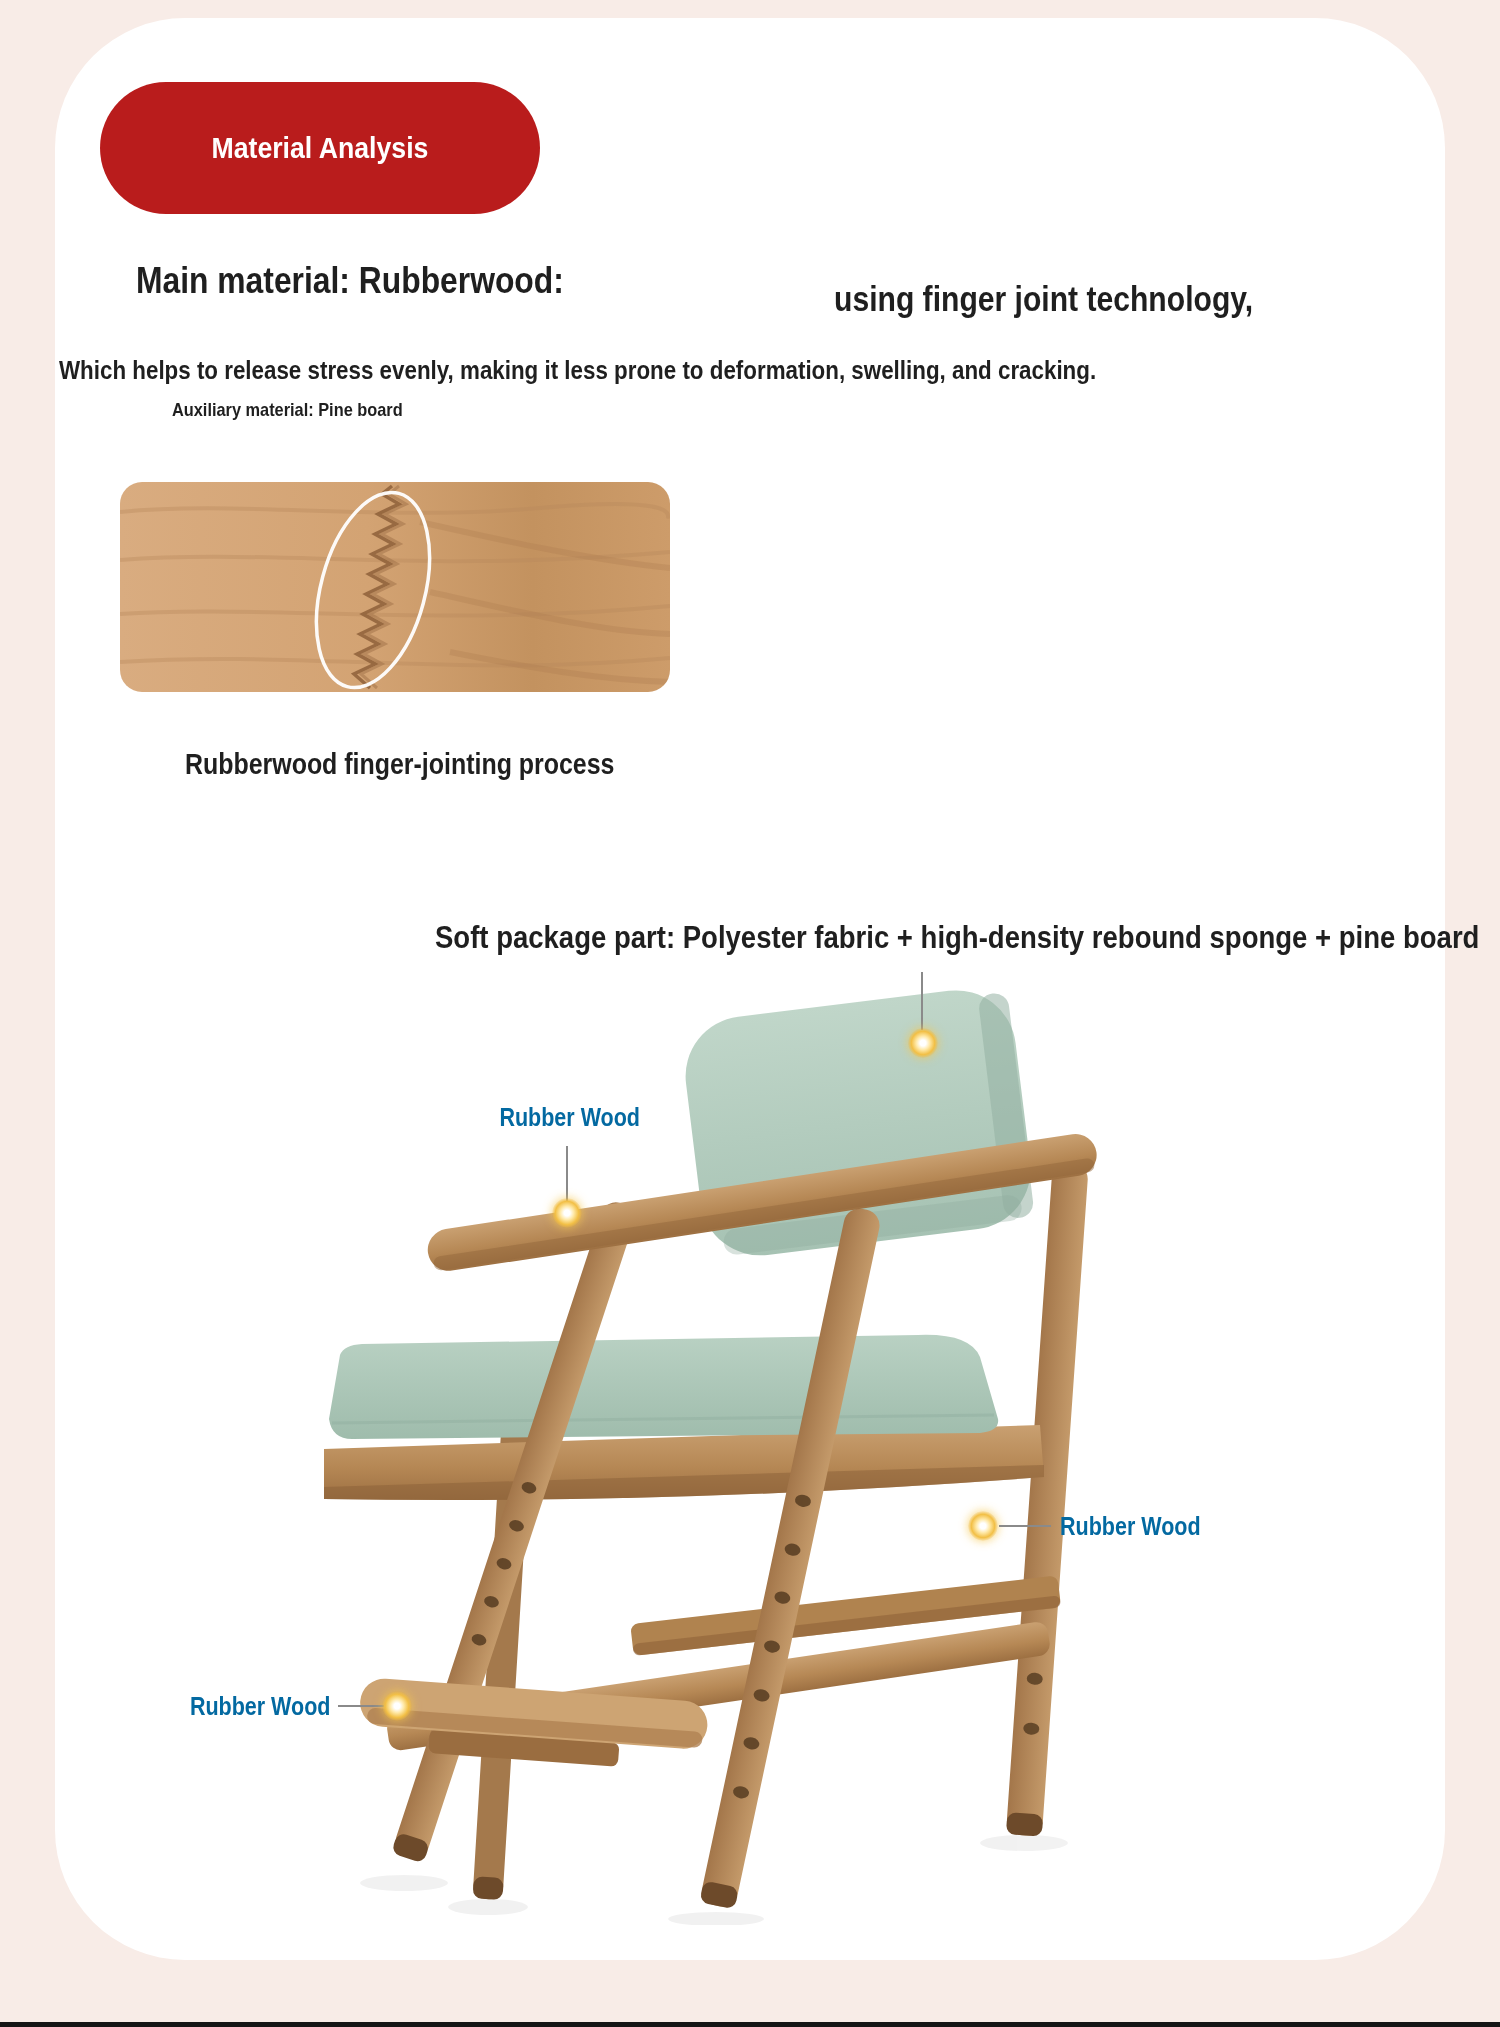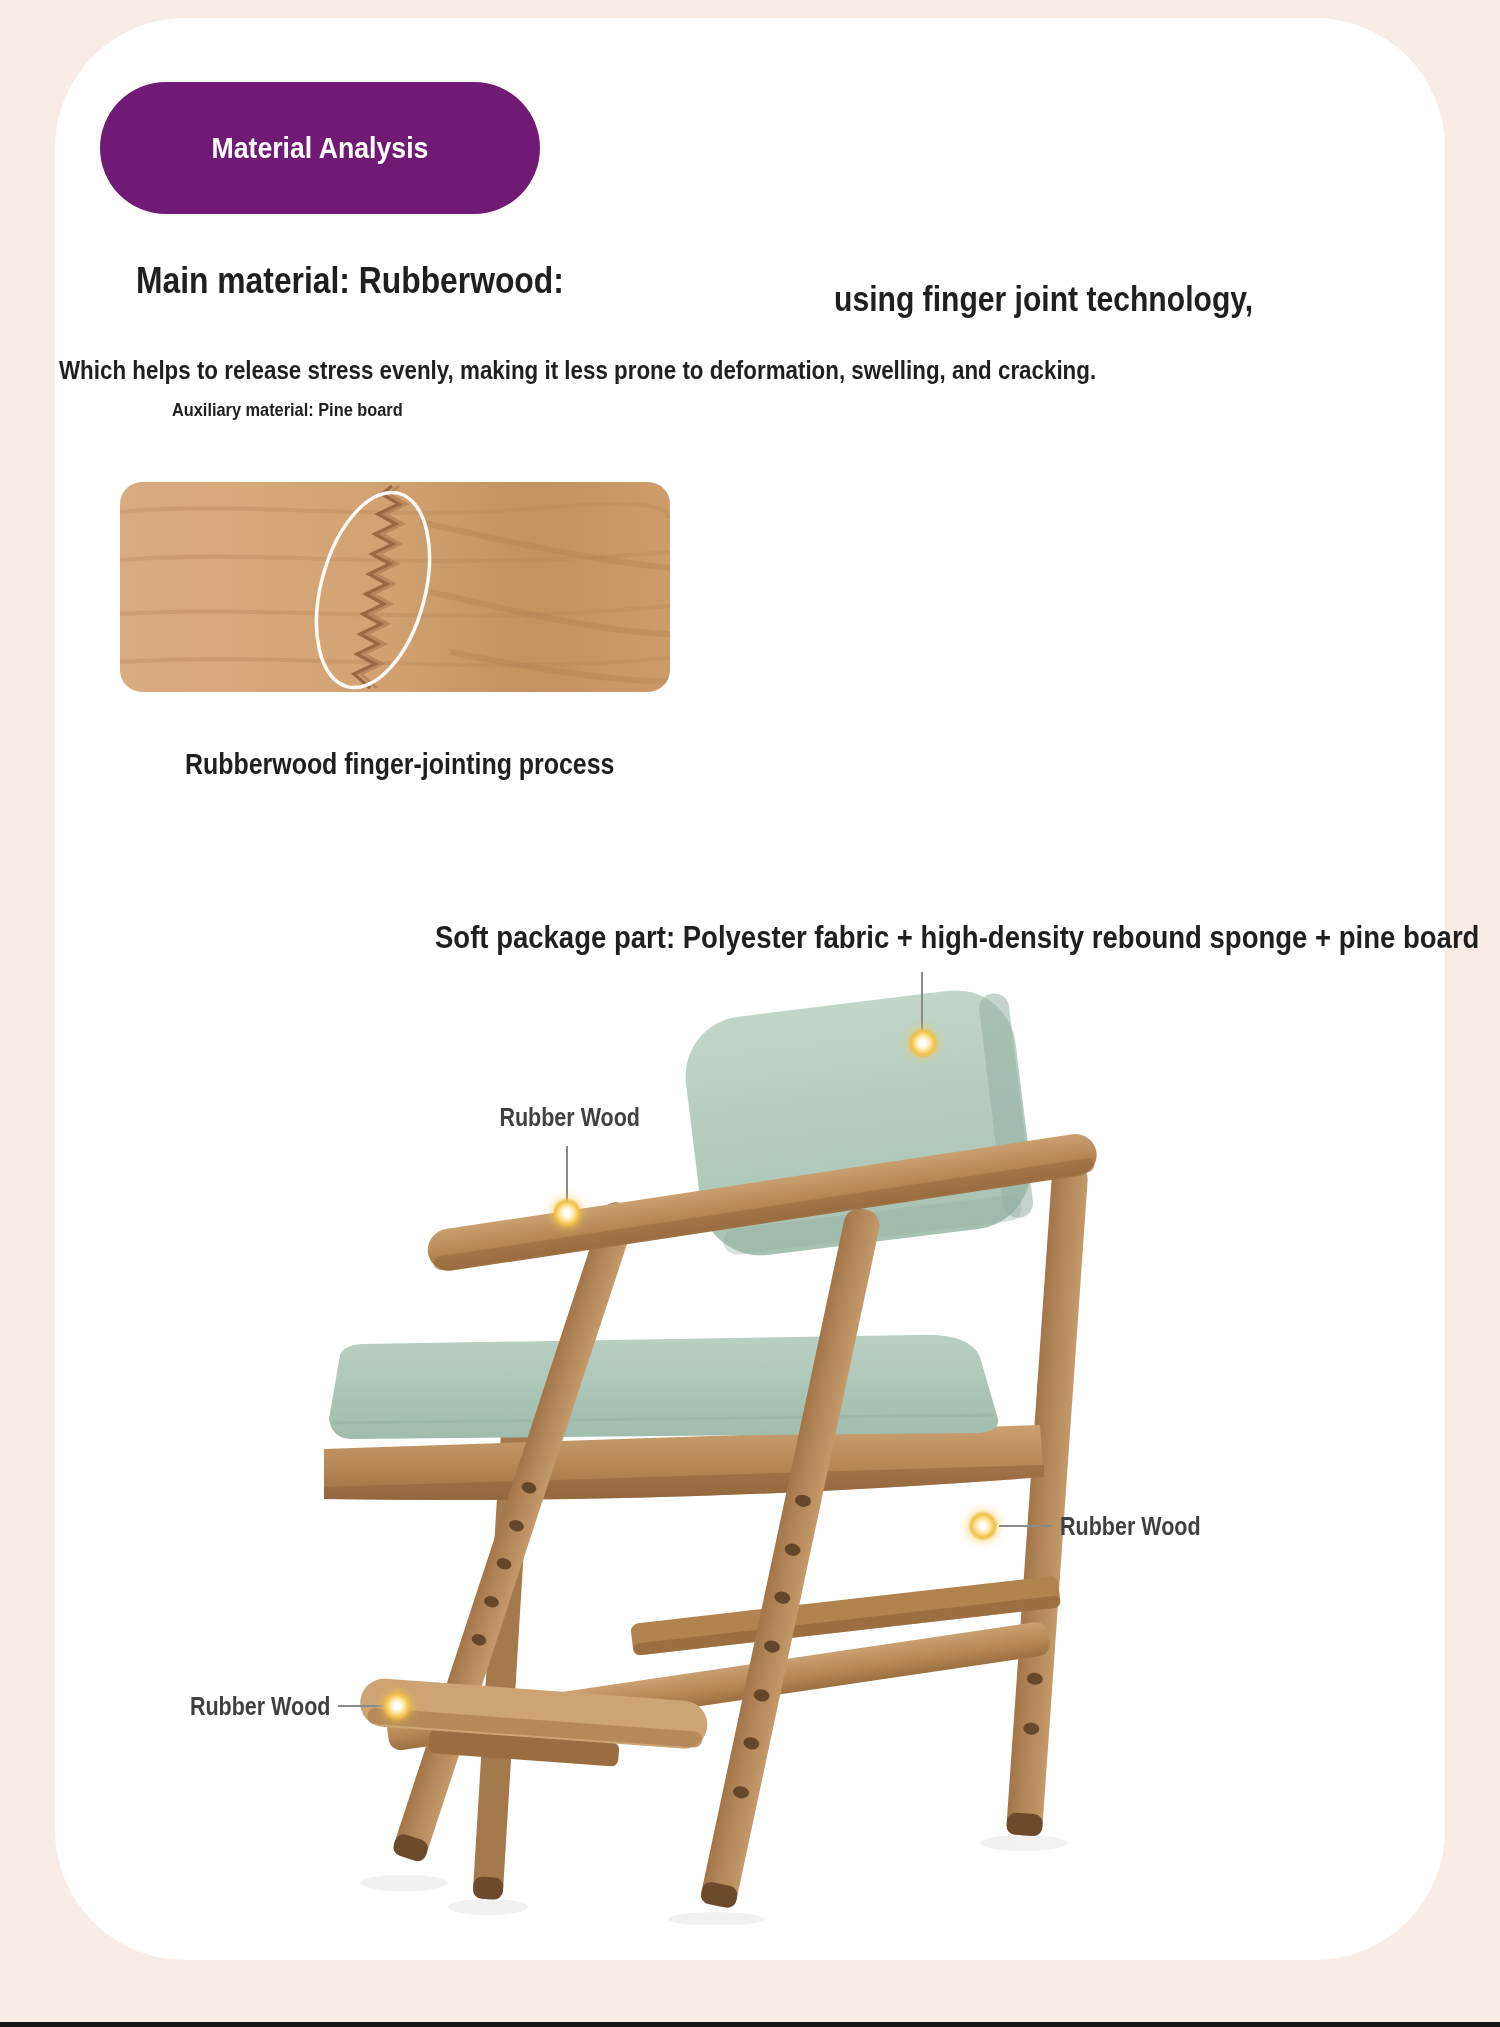--- a/index.html
+++ b/index.html
@@ -2,21 +2,21 @@
 <html><head>
 <meta charset="utf-8">
 <style>
   html,body{margin:0;padding:0;}
   body{width:1500px;height:2027px;font-family:"Liberation Sans",sans-serif;}
   .page{position:relative;width:1500px;height:2027px;background:#f8ece7;overflow:hidden;}
   .card{position:absolute;left:55px;top:18px;width:1390px;height:1942px;background:#ffffff;border-radius:130px;}
   .bottom-line{position:absolute;left:0;bottom:0;width:1500px;height:5px;background:#151515;}
 
   .badge{position:absolute;left:100px;top:82px;width:440px;height:132px;border-radius:66px;
-         background:#701a75;display:flex;align-items:center;justify-content:center;}
+         background:#b91c1c;display:flex;align-items:center;justify-content:center;}
   .badge span{color:#ffffff;font-size:29px;font-weight:bold;display:inline-block;transform:scaleX(.92);}
 
   .txt{position:absolute;color:#1f1f1f;font-weight:bold;line-height:1.15;white-space:nowrap;}
   .cx{display:inline-block;transform:scaleX(.86);transform-origin:0 50%;}
   .cxc{display:inline-block;transform:scaleX(.86);transform-origin:50% 50%;}
   .cxr{display:inline-block;transform:scaleX(.86);transform-origin:100% 50%;}
 
   .h-left{left:136px;top:260px;font-size:37px;}
   .h-right{left:834px;top:279px;font-size:35px;}
   .desc{left:59px;top:356px;font-size:26px;}
@@ -27,21 +27,21 @@
   .cap1{left:120px;top:748px;width:560px;text-align:center;font-size:29px;}
   .cap2{left:120px;top:813px;width:560px;text-align:center;font-size:25px;}
   .soft{left:435px;top:919px;font-size:32px;}
 
   .chair{position:absolute;left:280px;top:975px;width:900px;height:950px;}
 
   .co-line{position:absolute;background:#8a8a8a;}
   .dot{position:absolute;width:30px;height:30px;border-radius:50%;
        background:radial-gradient(circle,#ffffff 0 14%,#ffe9a8 32%,#f2bf45 55%,rgba(242,191,69,.25) 74%,rgba(242,191,69,0) 100%);
        box-shadow:0 0 10px rgba(245,200,80,.75);}
-  .co-label{position:absolute;color:#404040;font-weight:bold;font-size:25px;white-space:nowrap;}
+  .co-label{position:absolute;color:#0369a1;font-weight:bold;font-size:25px;white-space:nowrap;}
 </style>
 </head>
 <body>
 
 <div class="page">
   <div class="card"></div>
 
   <div class="badge">
     <span>Material Analysis</span>
   </div>

